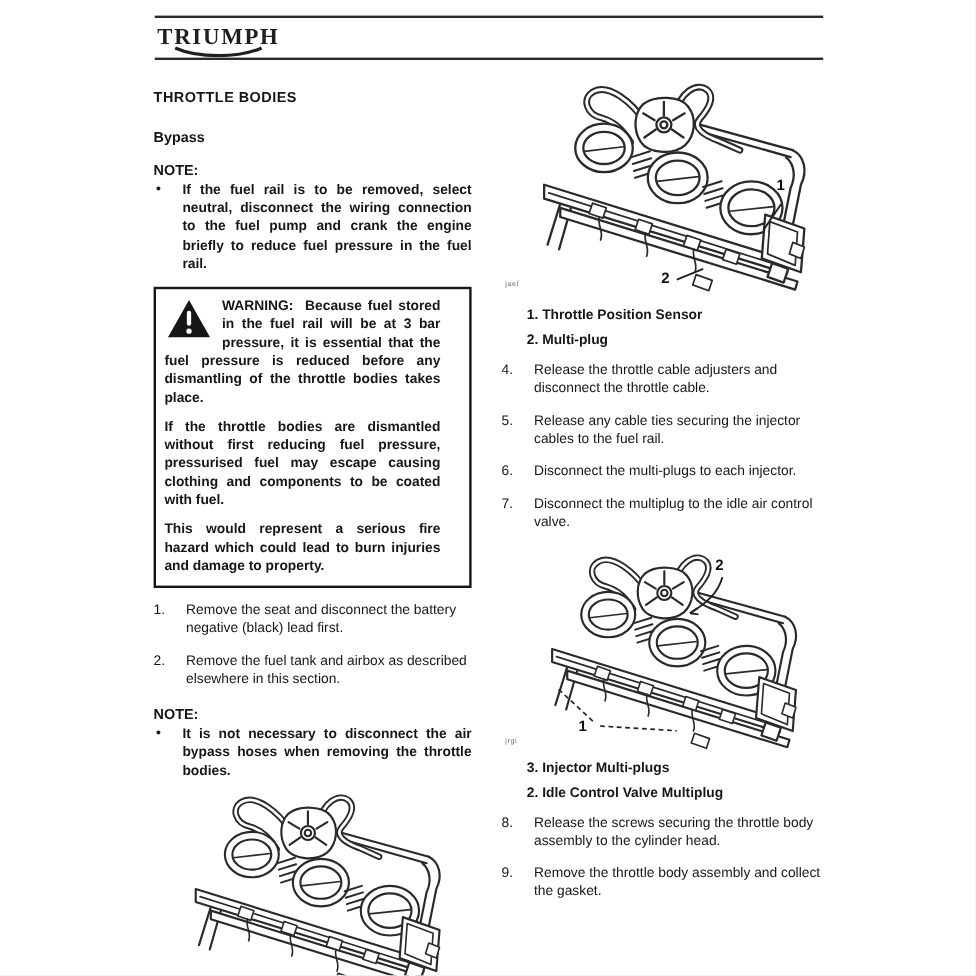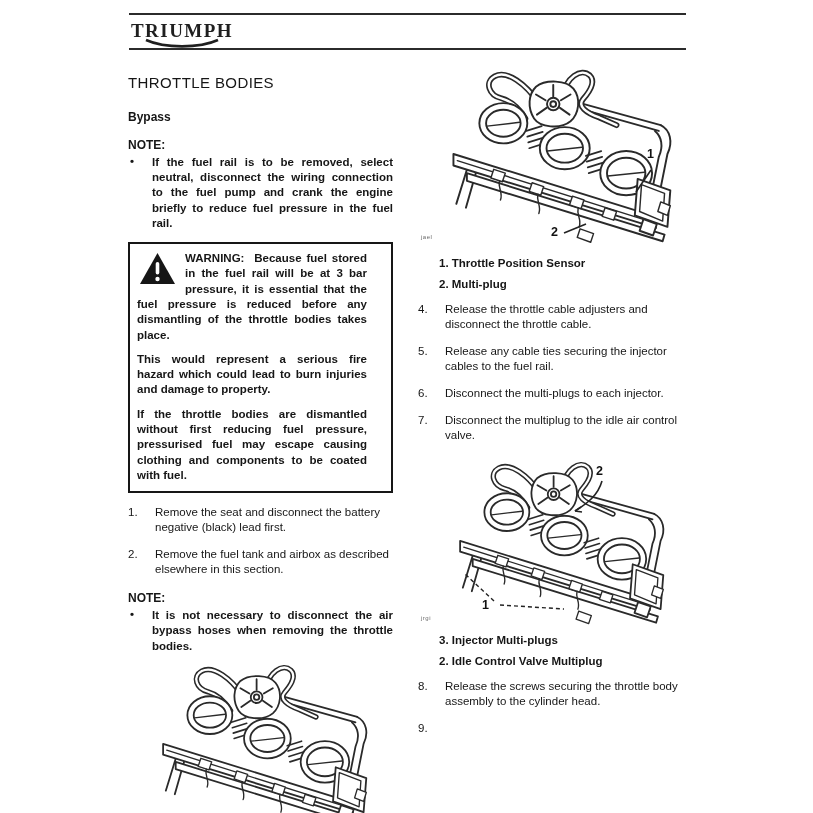--- a/index.html
+++ b/index.html
@@ -17,21 +17,21 @@
   .logo { display:block; margin-top:2px; }
   .header-title {
     font-family:"Liberation Serif", serif; font-style:italic; font-weight:bold;
     font-size:16.5px; letter-spacing:0.2px; white-space:nowrap; color:#1d1d1d;
   }
   .header-title .pgnum { margin-left:9px; }
   
   .col-left  { position:absolute; left:128px; top:74px;  width:265px; }
   .col-right { position:absolute; left:418px; top:58px;  width:282px; }
   
-  .h1 { font-size:15px; font-weight:normal; letter-spacing:0.4px; margin:0; }
+  .h1 { font-size:12px; font-weight:bold; letter-spacing:0.4px; margin:0; }
   .h2 { font-size:12px;  font-weight:bold; margin:19px 0 0 0; }
   .note-label { font-size:12px; font-weight:bold; margin:14px 0 0 0; }
   .bullet-item {
     position:relative; padding-left:24px; margin-top:3px;
     font-size:11.5px; font-weight:bold; line-height:15.2px; text-align:justify;
   }
   .bullet-item .marker { position:absolute; left:2px; top:-1px; }
   .step {
     position:relative; padding-left:27px; margin-top:12px;
     font-size:11.5px; line-height:15px;
@@ -144,22 +144,22 @@
     <div class="warning-box">
       <p>
         <svg class="tri" width="37" height="33" viewBox="0 0 37 33">
           <path d="M18.5 1 L36 32 L1 32 Z" fill="#161616"></path>
           <rect x="16.7" y="10" width="3.6" height="12.5" rx="1.8" fill="#ffffff"></rect>
           <circle cx="18.5" cy="27" r="2.2" fill="#ffffff"></circle>
         </svg>
         <span>WARNING:</span>&nbsp;
         <span>Because fuel stored in the fuel rail will be at 3 bar pressure, it is essential that the fuel pressure is reduced before any dismantling of the throttle bodies takes place.</span>
       </p>
+      <p>If the throttle bodies are dismantled without first reducing fuel pressure, pressurised fuel may escape causing clothing and components to be coated with fuel.</p>
       <p>This would represent a serious fire hazard which could lead to burn injuries and damage to property.</p>
-      <p>If the throttle bodies are dismantled without first reducing fuel pressure, pressurised fuel may escape causing clothing and components to be coated with fuel.</p>
     </div>
 
     <div class="step">
       <span class="marker">1.</span>
       <span>Remove the seat and disconnect the battery negative (black) lead first.</span>
     </div>
     <div class="step">
       <span class="marker">2.</span>
       <span>Remove the fuel tank and airbox as described elsewhere in this section.</span>
     </div>
@@ -233,17 +233,18 @@
 
     <div class="fig-caption" style="margin-top:5px">3. Injector Multi-plugs</div>
     <div class="fig-caption">2. Idle Control Valve Multiplug</div>
 
     <div class="step">
       <span class="marker">8.</span>
       <span>Release the screws securing the throttle body assembly to the cylinder head.</span>
     </div>
     <div class="step">
       <span class="marker">9.</span>
+      <span>Remove the throttle body assembly and collect the gasket.</span>
     </div>
 
   </div>
 
 </div>
 
 </body></html>

